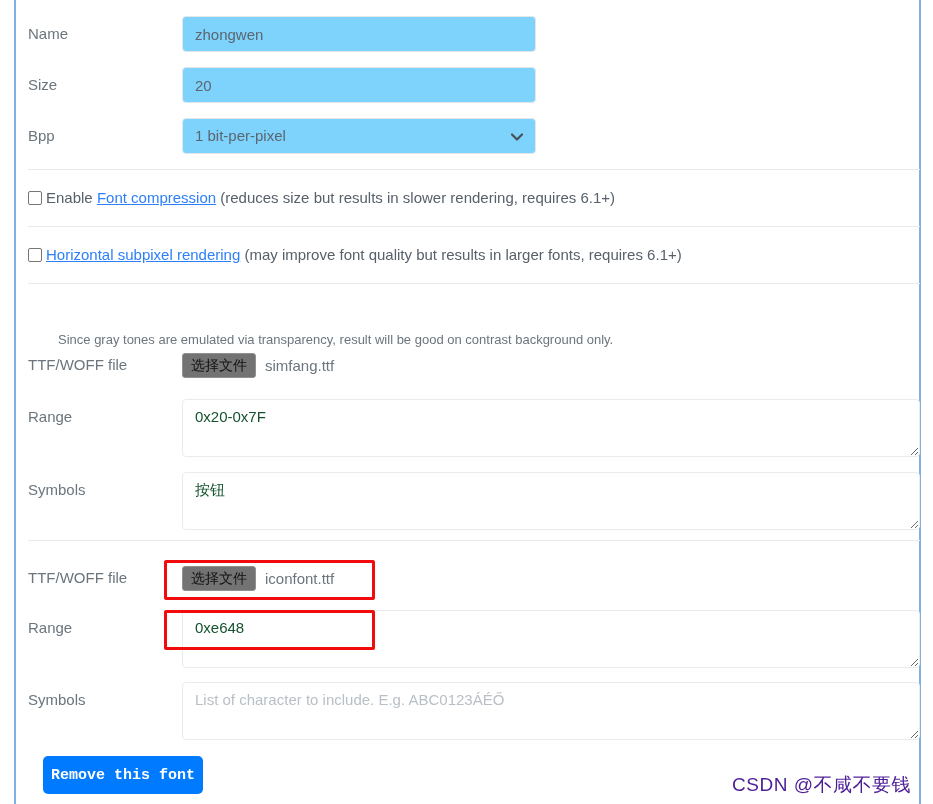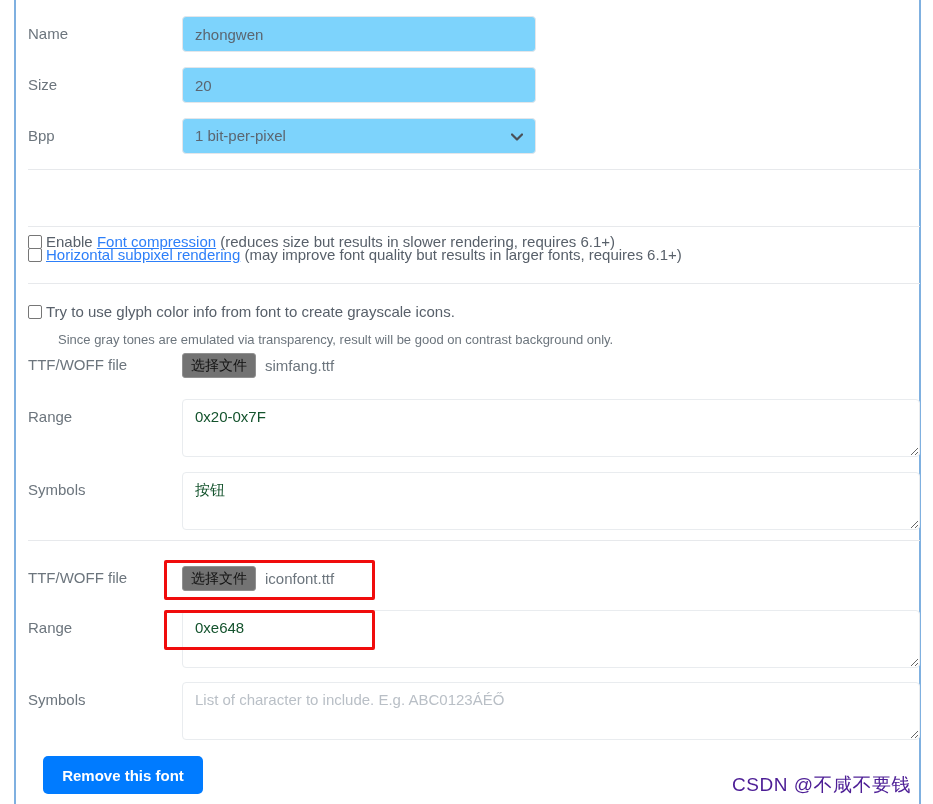--- a/index.html
+++ b/index.html
@@ -173,21 +173,21 @@
     position: absolute;
     left: 27px;
     width: 160px;
     height: 38px;
     background: #007bff;
     color: #fff;
     border: none;
     border-radius: 5px;
     font-size: 15px;
     font-weight: bold;
-    font-family: Liberation Sans, sans-serif;
+    font-family: Liberation Mono, monospace;
     cursor: pointer;
   }
 
   
   .watermark {
     position: absolute;
     right: 22px;
     bottom: 6px;
     color: #4c1d95;
     font-size: 19px;
@@ -223,38 +223,34 @@
         <span class="caret">
           <svg width="12" height="8" viewBox="0 0 12 8">
               <path d="M1 1.5 L6 6.5 L11 1.5" fill="none" stroke="#4a5058" stroke-width="2.2" stroke-linecap="round" stroke-linejoin="round"></path>
             </svg>
         </span>
       </div>
     </div>
 
     <div class="hr" style="top:169px;"></div>
 
-    <div class="ckrow" style="top:189px;margin-top:44px;">
+    <div class="ckrow" style="top:189px;">
       <input type="checkbox" class="cbox" style="">
       <span class="cktext"><span>Enable </span><a class="lnk" href="#">Font compression</a><span> (reduces size but results in slower rendering, requires 6.1+)</span></span>
     </div>
 
     <div class="hr" style="top:226px;"></div>
 
     <div class="ckrow" style="top:246px;">
       <input type="checkbox" class="cbox" style="">
       <span class="cktext"><a class="lnk" href="#">Horizontal subpixel rendering</a><span> (may improve font quality but results in larger fonts, requires 6.1+)</span></span>
     </div>
 
     <div class="hr" style="top:283px;"></div>
 
-    <div class="ckrow" style="top:303px;">
-      <input type="checkbox" class="cbox" style="">
-      <span class="cktext">Try to use glyph color info from font to create grayscale icons.</span>
-    </div>
     <div class="subnote" style="top:332px;">Since gray tones are emulated via transparency, result will be good on contrast background only.</div>
 
     <div class="row" style="top:352px;">
       <div class="lbl" style="padding-top:3px;">TTF/WOFF file</div>
       <div class="filewrap">
         <button class="filebtn">选择文件</button>
         <span class="filename">simfang.ttf</span>
       </div>
     </div>
 

